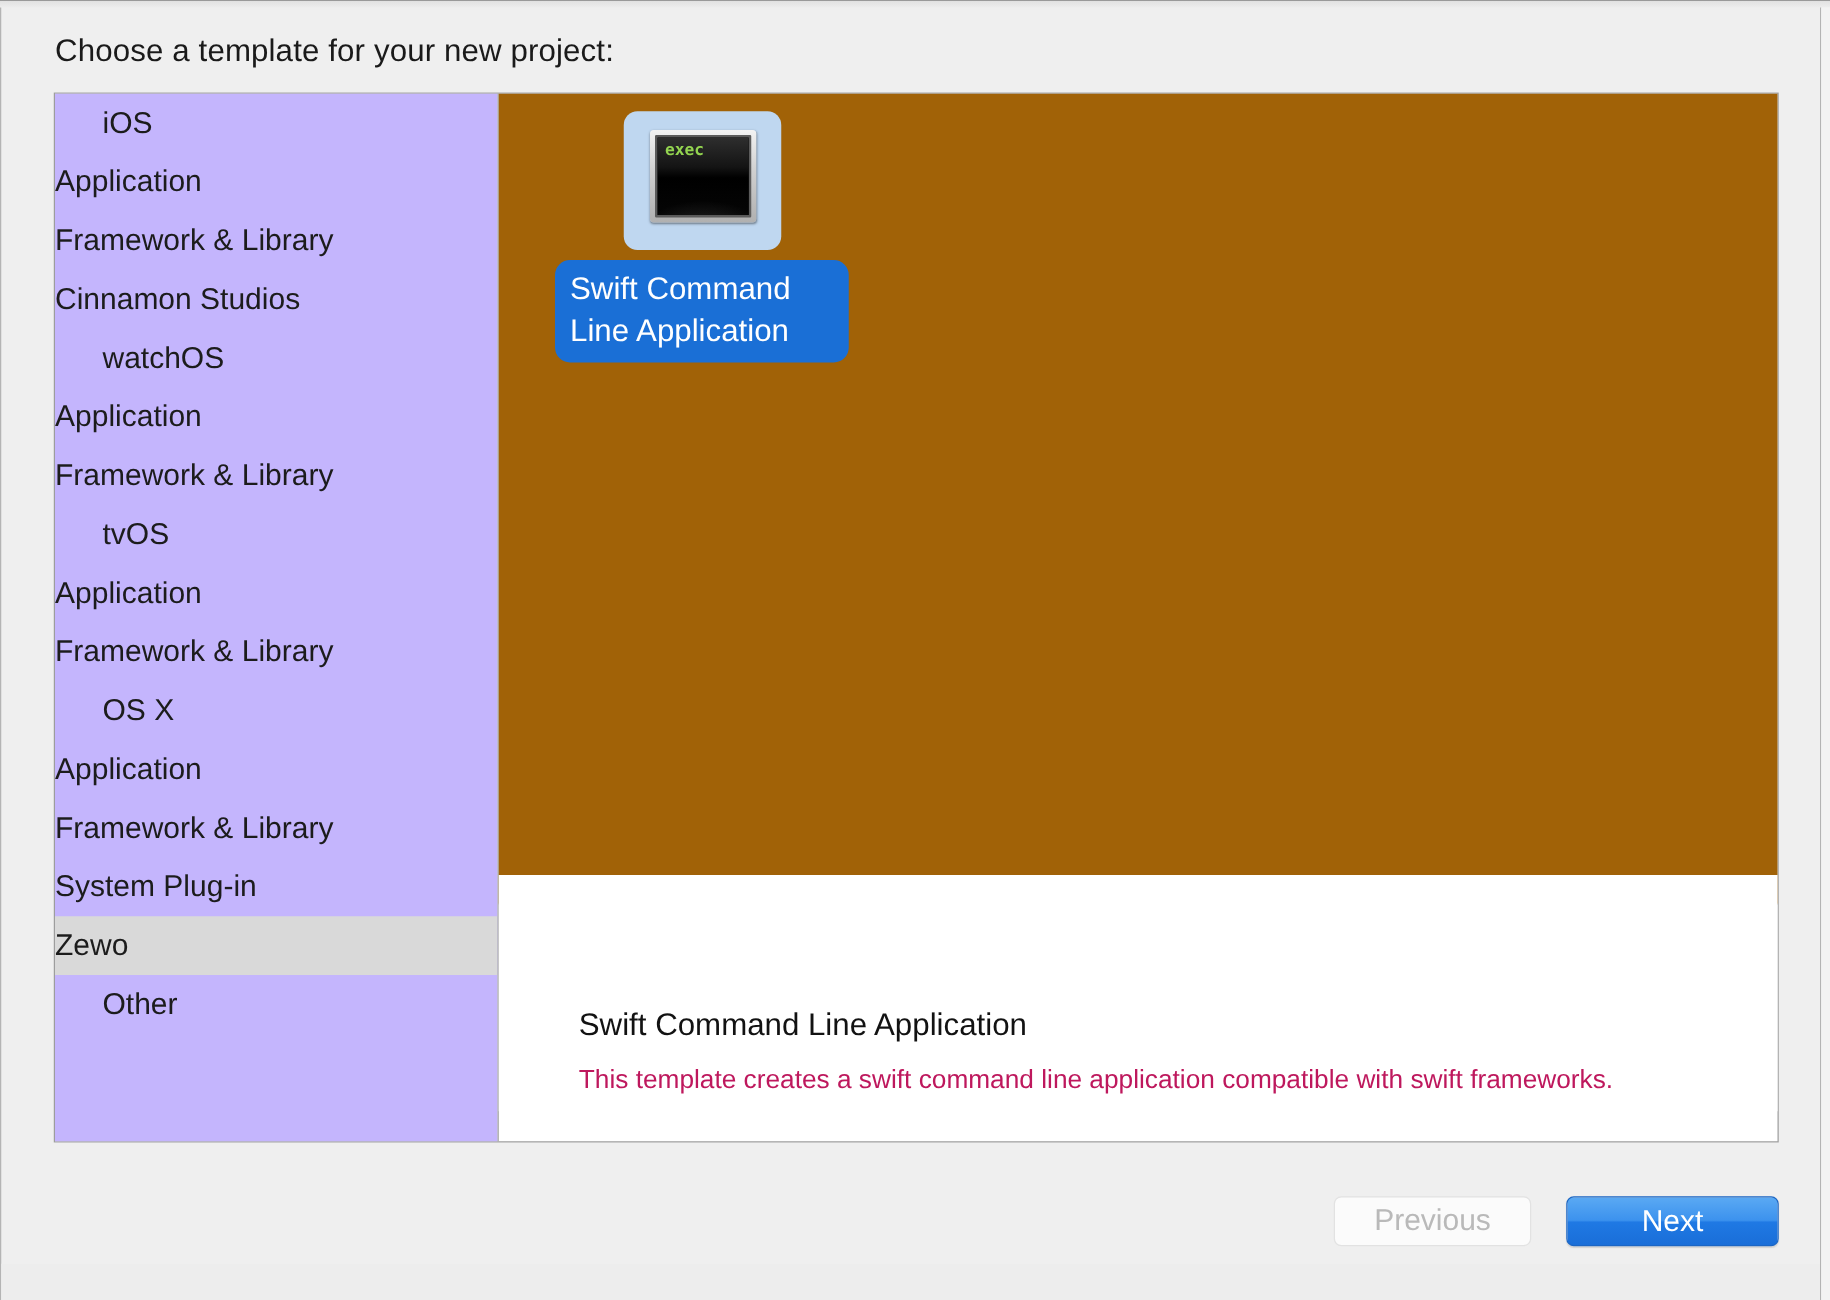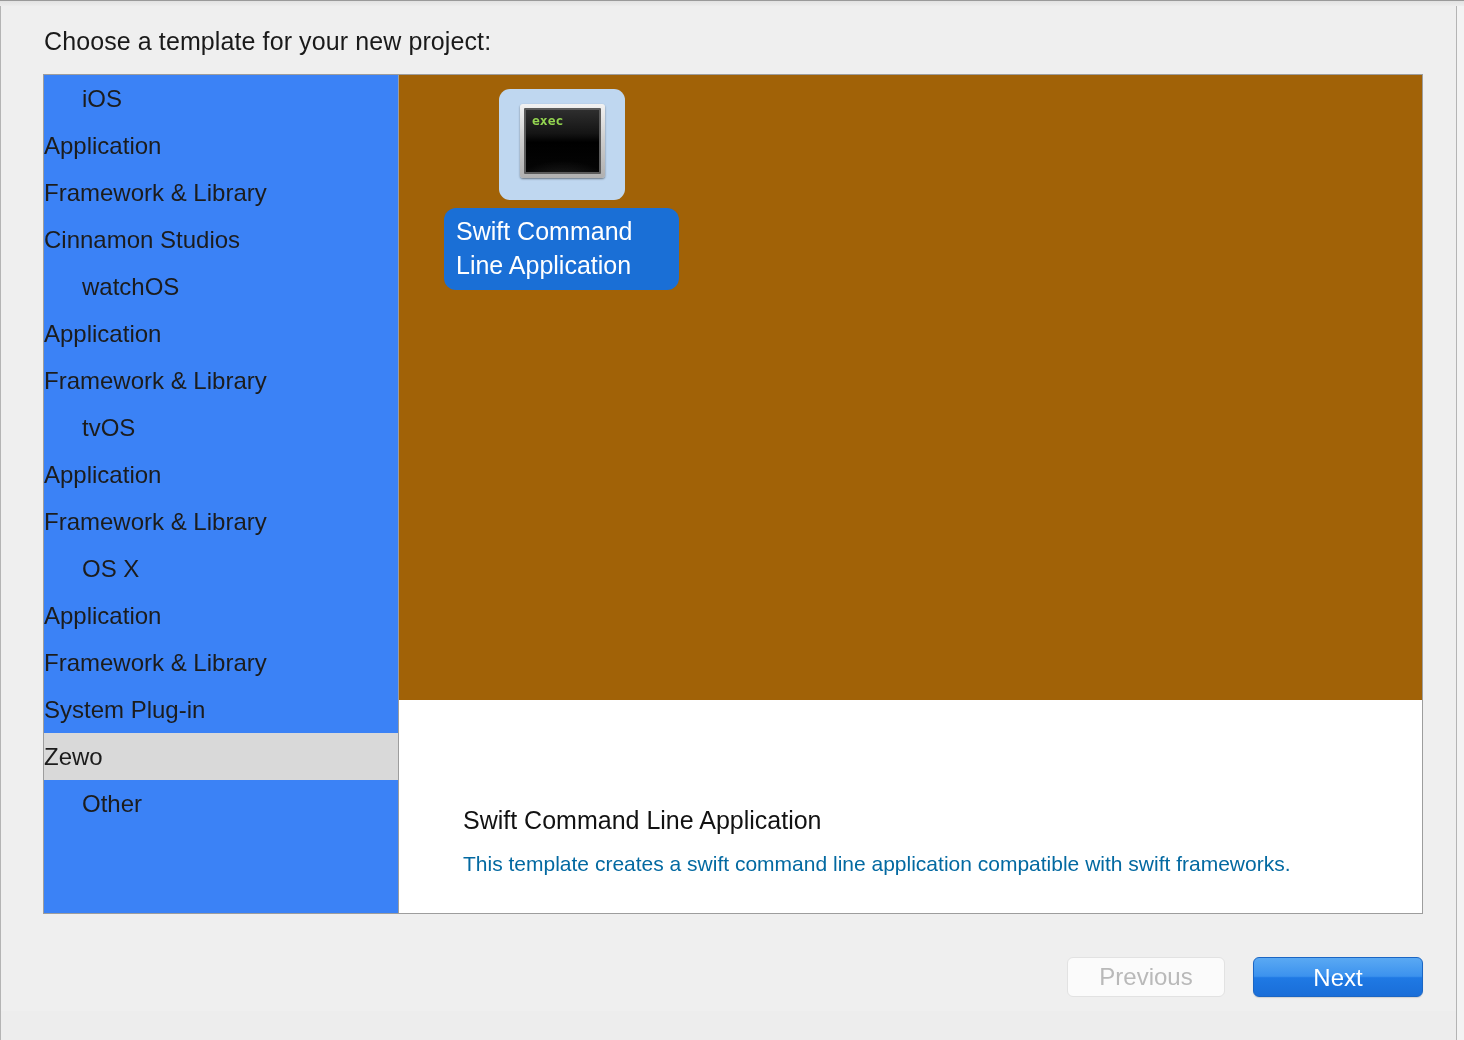--- a/index.html
+++ b/index.html
@@ -78,21 +78,21 @@
     box-sizing: border-box;
     background: #ffffff;
   }
 
   
   .sidebar {
     position: absolute;
     left: 0; top: 0;
     width: 354px;
     height: 838px;
-    background: #3b82f6;
+    background: #c4b5fd;
     overflow: hidden;
   }
   .sidebar-divider {
     position: absolute;
     left: 354px;
     top: 0;
     width: 1px;
     height: 838px;
     background: #9d9d9d;
   }
@@ -221,21 +221,21 @@
     top: 106px;
     font-size: 25px;
     color: #121212;
     white-space: nowrap;
   }
   .desc-body {
     position: absolute;
     left: 64px;
     top: 152px;
     font-size: 21px;
-    color: #0369a1;
+    color: #be185d;
     white-space: nowrap;
   }
 
   
   .btn {
     position: absolute;
     box-sizing: border-box;
     border-radius: 6px;
     font-size: 24px;
     text-align: center;

